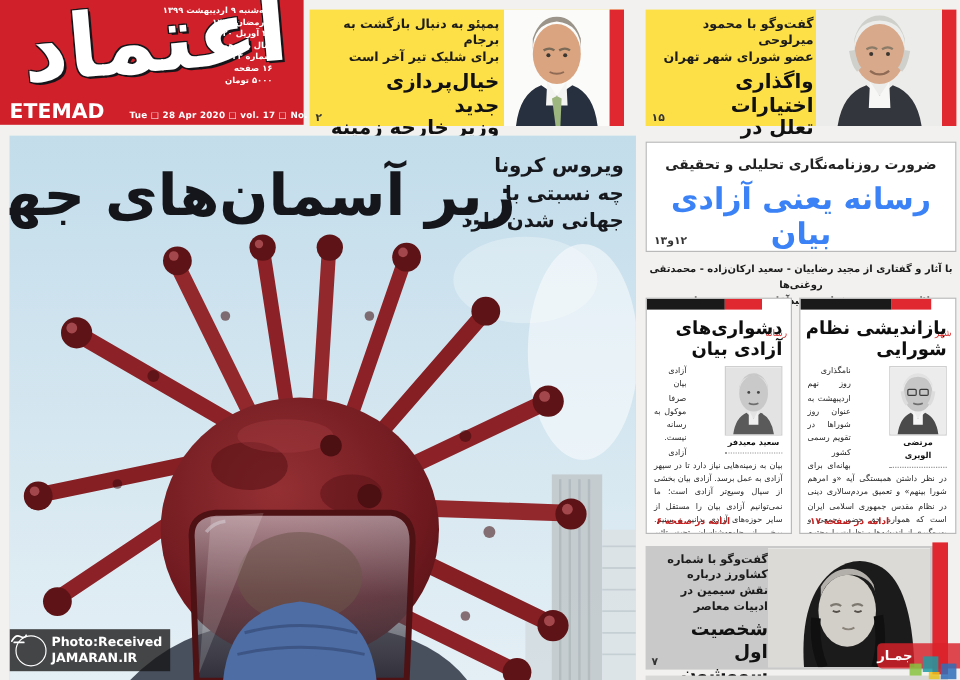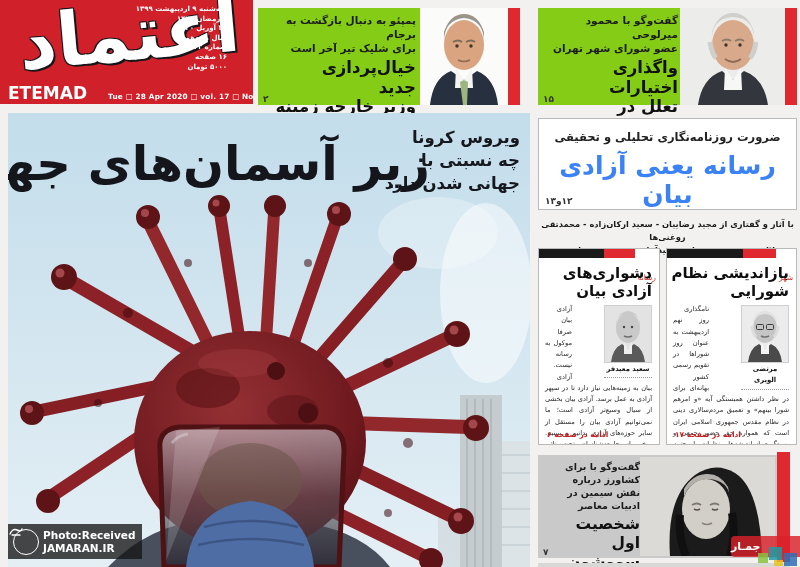--- a/index.html
+++ b/index.html
@@ -11,21 +11,21 @@
            font-size:74px;font-weight:bold;text-align:center;transform:rotate(-5deg);
            text-shadow:2px 2px 0 #16161a,-1px -1px 0 #16161a,1px -1px 0 #16161a,-1px 1px 0 #16161a;
            white-space:nowrap;overflow:visible;line-height:96px;}
   .date-list{position:absolute;right:26px;top:5px;color:#fff;font-size:7px;font-weight:bold;
              line-height:9.6px;text-align:right;}
   .etemad-line{position:absolute;left:8px;bottom:1px;color:#fff;direction:ltr;display:flex;
                align-items:baseline;gap:21px;white-space:nowrap;}
   .etemad-en{font-size:17px;font-weight:bold;}
   .etemad-meta{font-size:7.3px;font-weight:bold;letter-spacing:.2px;}
   
-  .story-box{position:absolute;background:#84cc16;}
+  .story-box{position:absolute;background:#fde047;}
   .sb-text{position:absolute;top:5px;right:auto;left:6px;}
   .sb-kicker{font-size:10.5px;font-weight:bold;color:#1c1c1c;line-height:14px;text-align:right;}
   .sb-headline{font-size:16.5px;font-weight:bold;color:#111;line-height:19.5px;margin-top:3px;}
   .sb-page{position:absolute;left:5px;bottom:1px;font-size:9px;font-weight:bold;color:#333;}
   .sb-photo{position:absolute;top:0;background:#fbfbfa;overflow:hidden;}
   .sb-redbar{position:absolute;top:0;height:100%;background:#e02830;}
   
   .lead{position:absolute;left:8px;top:113px;width:522px;height:454px;background:#c9e0ec;overflow:hidden;}
   .lead svg{position:absolute;left:0;top:0;}
   .lead-kicker{position:absolute;right:10px;top:13px;text-align:right;font-size:16.5px;
@@ -341,21 +341,21 @@
         <div class="op-author">مرتضی الویری</div>
       </span>
       <span>نامگذاری روز نهم اردیبهشت به عنوان روز شوراها در تقویم رسمی کشور بهانه‌ای برای در نظر داشتن همبستگی آیه «و امرهم شورا بینهم» و تعمیق مردم‌سالاری دینی در نظام مقدس جمهوری اسلامی ایران است که همواره حق حضور جمعی و بهره‌گیری از اندیشه‌ها و نظرات را محترم شمرده و نقطه ارجاع تصمیم‌گیری‌ها قرار داده است. دخالت استاندارد نظام شورایی به عنوان یکی از فصول قانون اساسی در توسعه مدیریت شهری و روستایی غیرقابل انکار است و یقینا گام‌های توسعه‌ای مناطق شهری و روستایی حاصل همدلی، همکاری و هم‌افزایی بین اعضای شوراهای اسلامی با دیگر نهادها و سازمان‌های متولی است.</span>
     </div>
     <div class="op-more">ادامه در صفحه ۱۷</div>
   </div>
 
   <div class="culture story-box">
     <div class="sb-text" style="width:96px;">
       <div class="sb-kicker">
-        <div>گفت‌وگو با برای کشاورز درباره</div>
+        <div>گفت‌وگو با شماره کشاورز درباره</div>
         <div>نقش سیمین در ادبیات معاصر</div>
       </div>
       <div class="sb-headline">
         <div>شخصیت اول</div>
         <div>سووشون</div>
 
       </div>
     </div>
     <div class="sb-photo" style="left:102px;top:2px;width:135px;height:99px;">
       <svg width="135" height="99" viewBox="0 0 135 99">

